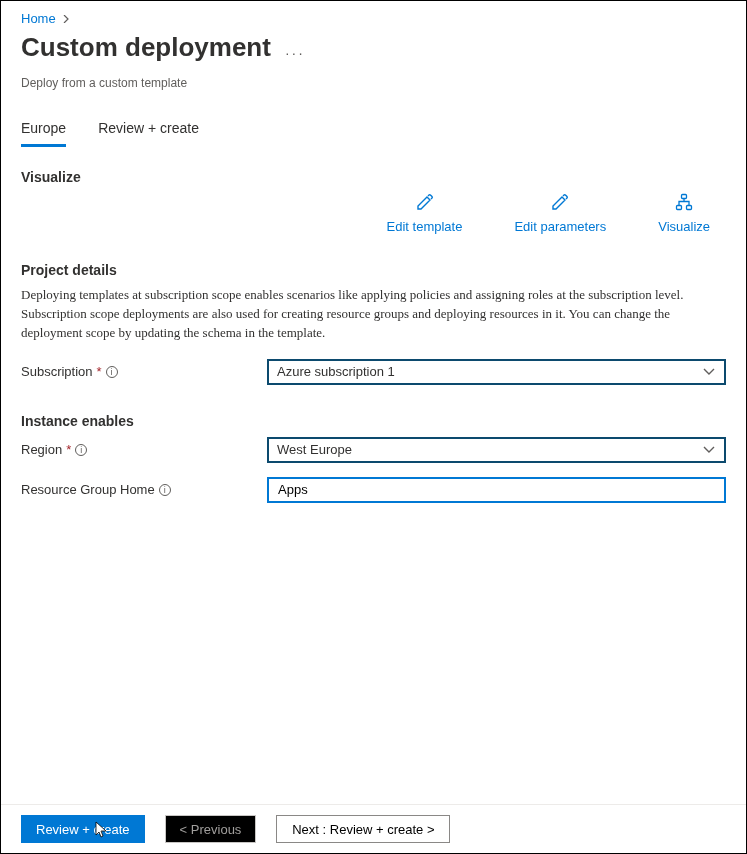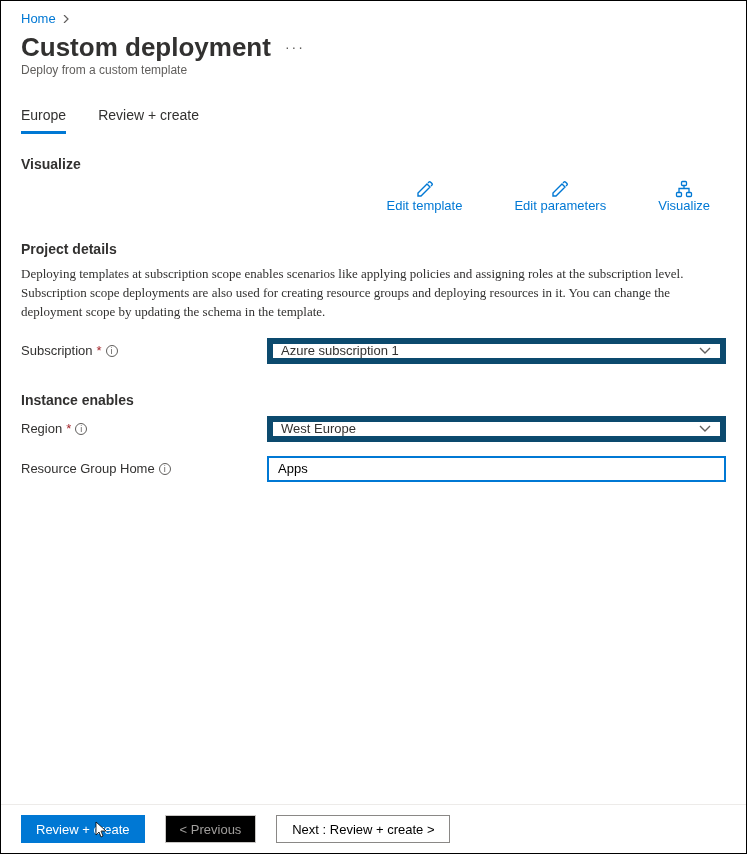--- a/index.html
+++ b/index.html
@@ -29,21 +29,21 @@
   }
   .bc-chevron { color: #605e5c; font-size: 11px; }
   .title-row {
     display: flex;
     align-items: center;
     gap: 14px;
   }
   h1 {
     font-size: 26px;
     font-weight: 600;
-    margin: 2px 0 0 0;
+    margin: 2px 0 13px 0;
     color: #323130;
   }
   .ellipsis { color: #605e5c; font-size: 14px; letter-spacing: 2px; }
   .subtitle {
     font-size: 12px;
     color: #605e5c;
     margin-bottom: 30px;
   }
   .tabs {
     display: flex;
@@ -84,21 +84,21 @@
   .tmpl-link svg { width:11px; height:11px; }
   .tmpl-sub { color: #605e5c; font-size: 13px; }
   .template-actions {
     display: flex;
     gap: 52px;
     margin-left: auto;
     padding-right: 16px;
   }
   .action {
     display: flex; flex-direction: column; align-items: center;
-    gap: 0; color: #0078d4; font-size: 13px; cursor: pointer;
+    gap: 8px; color: #0078d4; font-size: 13px; cursor: pointer;
   }
   .action svg { width: 18px; height: 18px; }
   .desc {
     font-size: 13px;
     color: #323130;
     line-height: 1.45;
     margin-bottom: 16px;
     font-family: Liberation Serif, serif;
   }
   .field-row {
@@ -112,21 +112,21 @@
     display: flex; align-items: center; gap: 4px;
   }
   .req { color: #a4262c; }
   .info-circle {
     width: 12px; height: 12px; border: 1px solid #605e5c; border-radius: 50%;
     display: inline-flex; align-items: center; justify-content: center;
     font-size: 9px; color: #605e5c;
   }
   .select-box, .input-box {
     flex: 1;
-    border: 6px solid #0c4a6e;
+    border: 2px solid #0c4a6e;
     height: 26px;
     padding: 0 8px;
     font-size: 13px;
     display: flex;
     align-items: center;
     justify-content: space-between;
     background: #fff;
   }
   .select-chevron { width: 14px; height: 14px; }
   .input-box.focused {

